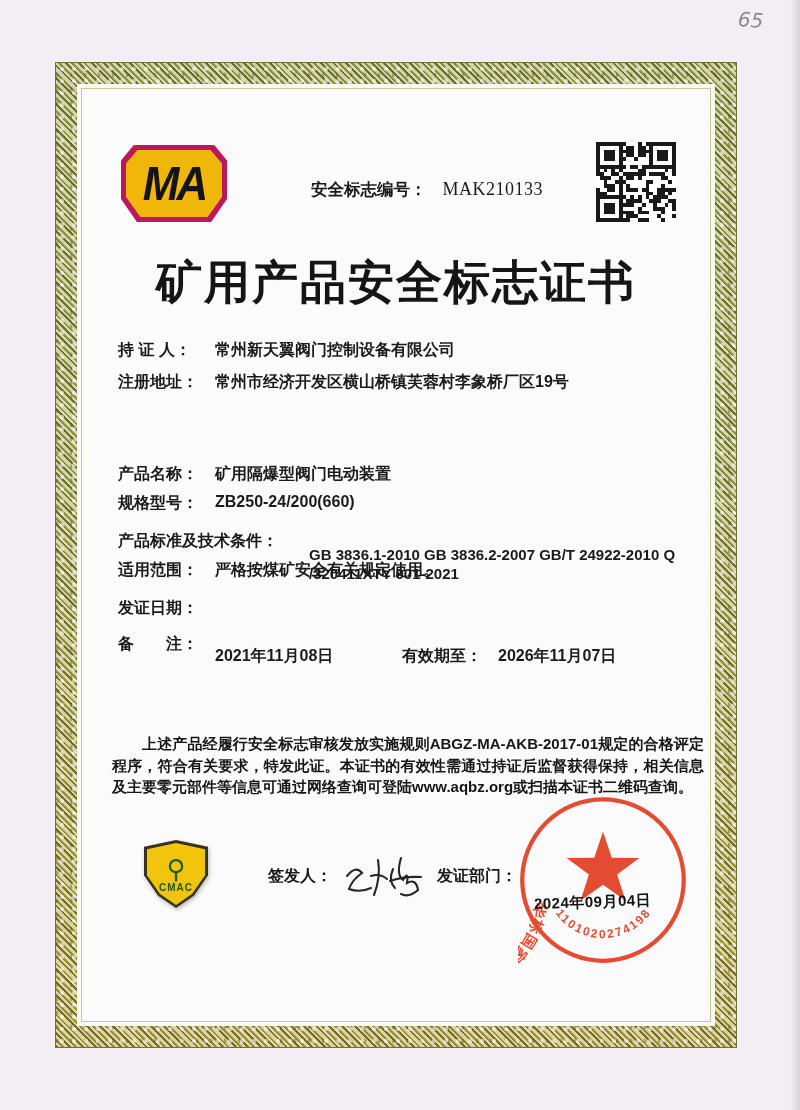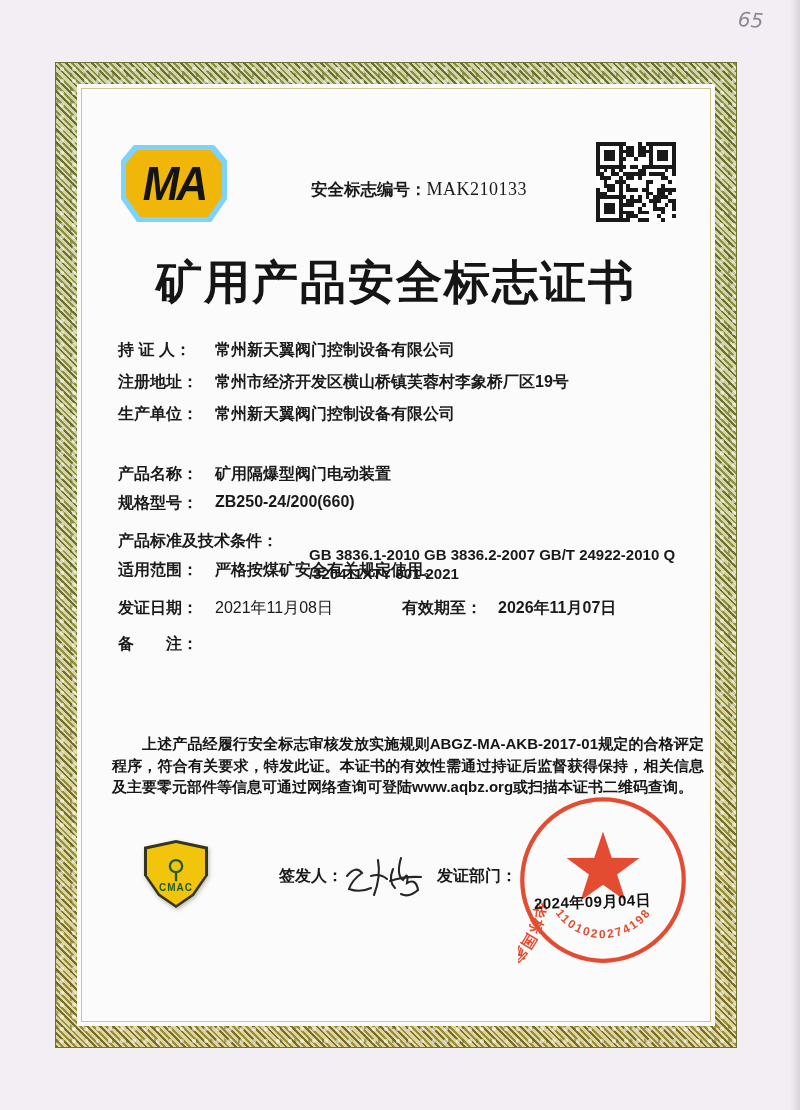--- a/index.html
+++ b/index.html
@@ -16,61 +16,61 @@
           radial-gradient(circle at 6px 6px, rgba(255,255,255,.55) 1.6px, rgba(255,255,255,0) 2.6px),
           radial-gradient(circle at 0px 12px, rgba(90,95,30,.45) 2px, rgba(90,95,30,0) 3px),
           repeating-linear-gradient(45deg, rgba(60,64,18,.50) 0 2px, rgba(238,238,200,.75) 2px 4px,
              rgba(120,124,48,.45) 4px 6px, rgba(250,250,228,.6) 6px 9px),
           linear-gradient(180deg,#959b50 0%,#9da052 45%,#ab9c44 75%,#b29a3c 100%);
         background-size:12px 12px,14px 14px,auto,auto;}
   .paper{width:100%;height:100%;background:#fcfbfc;
         box-shadow:inset 0 0 0 4px #fcfbfc, inset 0 0 0 5px #d2c48e;}
   
   .ma-logo{position:absolute;left:121px;top:145px;width:106px;height:77px;
-        background:#7dd3fc;clip-path:polygon(12% 0%,88% 0%,100% 20%,100% 70%,85% 100%,15% 100%,0% 70%,0% 20%);border-radius:15px;}
+        background:#be185d;clip-path:polygon(12% 0%,88% 0%,100% 20%,100% 70%,85% 100%,15% 100%,0% 70%,0% 20%);border-radius:15px;}
   .ma-inner{position:absolute;left:5px;top:5px;right:5px;bottom:5px;background:#f0b70a;
         clip-path:polygon(12% 0%,88% 0%,100% 20%,100% 70%,85% 100%,15% 100%,0% 70%,0% 20%);
         display:flex;align-items:center;justify-content:center;}
   .ma-text{font-size:44px;font-weight:900;font-style:italic;letter-spacing:-3px;color:#141414;
         transform:scaleY(1.08);line-height:1;}
   
-  .certno{position:absolute;left:311px;top:179px;display:flex;align-items:baseline;}
+  .certno{position:absolute;left:311px;top:179px;display:flex;gap:16px;align-items:baseline;}
   .certno-label{font-size:16.5px;font-weight:700;}
   .certno-value{font-family:"Liberation Serif",serif;font-size:18px;letter-spacing:.5px;}
   
   .qr{position:absolute;left:596px;top:142px;width:80px;height:80px;background:#fff;
       display:grid;grid-template-columns:repeat(21,1fr);grid-template-rows:repeat(21,1fr);}
   .qr b{display:block;}
   .qr b.on{background:#191919;}
   
   .title{position:absolute;left:55px;top:252px;width:682px;text-align:center;
       font-size:46px;font-weight:900;letter-spacing:2px;color:#151515;}
   
   .fields{position:absolute;left:118px;top:338px;width:600px;height:320px;}
   .frow{position:absolute;left:0;white-space:nowrap;font-size:16px;}
   .flabel{display:inline-block;width:97px;font-weight:700;vertical-align:top;}
   .fvalue{font-weight:700;margin-top:24px;}
   .frow-std .flabel{width:191px;padding-top:9px;}
   .frow-std .fvalue{display:inline-block;width:380px;white-space:normal;font-size:15px;line-height:18.5px;}
   .dlabel2{display:inline-block;width:96px;font-weight:700;}
-  .dval1{display:inline-block;width:187px;font-weight:400;}
+  .dval1{display:inline-block;width:187px;font-weight:700;margin-top:48px;}
   
   .para{position:absolute;left:112px;top:733px;width:592px;font-size:15px;font-weight:700;
       line-height:21.5px;text-indent:2em;text-align:justify;color:#161616;}
   
   .cmac{position:absolute;left:144px;top:840px;width:64px;height:68px;
       filter:drop-shadow(1px 2px 2px rgba(60,60,40,.35));}
   .cmac-outer{position:absolute;inset:0;background:#35351f;
       clip-path:polygon(50% 0%,100% 10%,100% 52%,78% 82%,50% 100%,22% 82%,0% 52%,0% 10%);}
   .cmac-inner{position:absolute;left:3px;top:3px;right:3px;bottom:3px;background:#f2c50c;
       clip-path:polygon(50% 0%,100% 10%,100% 52%,78% 82%,50% 100%,22% 82%,0% 52%,0% 10%);
       display:flex;flex-direction:column;align-items:center;justify-content:center;}
   .cmac-icon{font-size:26px;line-height:26px;color:#1d5a22;}
   .cmac-label{font-size:10px;font-weight:700;letter-spacing:1px;color:#1d5a22;}
-  .signer{position:absolute;left:279px;top:866px;font-size:16px;font-weight:700;}
+  .signer{position:absolute;left:268px;top:866px;font-size:16px;font-weight:700;}
   .dept{position:absolute;left:437px;top:866px;font-size:16px;font-weight:700;}
   .signature{position:absolute;left:343px;top:850px;}
   
   .stamp{position:absolute;left:518px;top:795px;width:170px;height:170px;opacity:.95;
       mix-blend-mode:multiply;}
   .stamp-date{position:absolute;left:534px;top:893px;font-size:15px;font-weight:700;color:#111;
       transform:rotate(-2deg);letter-spacing:.5px;z-index:5;}
 </style>
 </head>
 <body>
@@ -539,23 +539,20 @@
     </div>
 
   <div class="title">矿用产品安全标志证书</div>
 
   <div class="fields">
     <div class="frow" style="top:2px">
       <span class="flabel">持 证 人：</span><span class="fvalue">常州新天翼阀门控制设备有限公司</span>
     </div>
     <div class="frow" style="top:34px">
       <span class="flabel">注册地址：</span><span class="fvalue">常州市经济开发区横山桥镇芙蓉村李象桥厂区19号</span>
-    </div>
-    <div class="frow" style="top:66px">
-      <span class="flabel">生产单位：</span><span class="fvalue">常州新天翼阀门控制设备有限公司</span>
     </div>
     <div class="frow" style="top:126px">
       <span class="flabel">产品名称：</span><span class="fvalue">矿用隔爆型阀门电动装置</span>
     </div>
     <div class="frow" style="top:155px">
       <span class="flabel">规格型号：</span><span class="fvalue">ZB250-24/200(660)</span>
     </div>
     <div class="frow frow-std" style="top:184px">
       <span class="flabel">产品标准及技术条件：</span><span class="fvalue">GB 3836.1-2010 GB 3836.2-2007 GB/T 24922-2010 Q /320411XTY 001-2021</span>
     </div>

